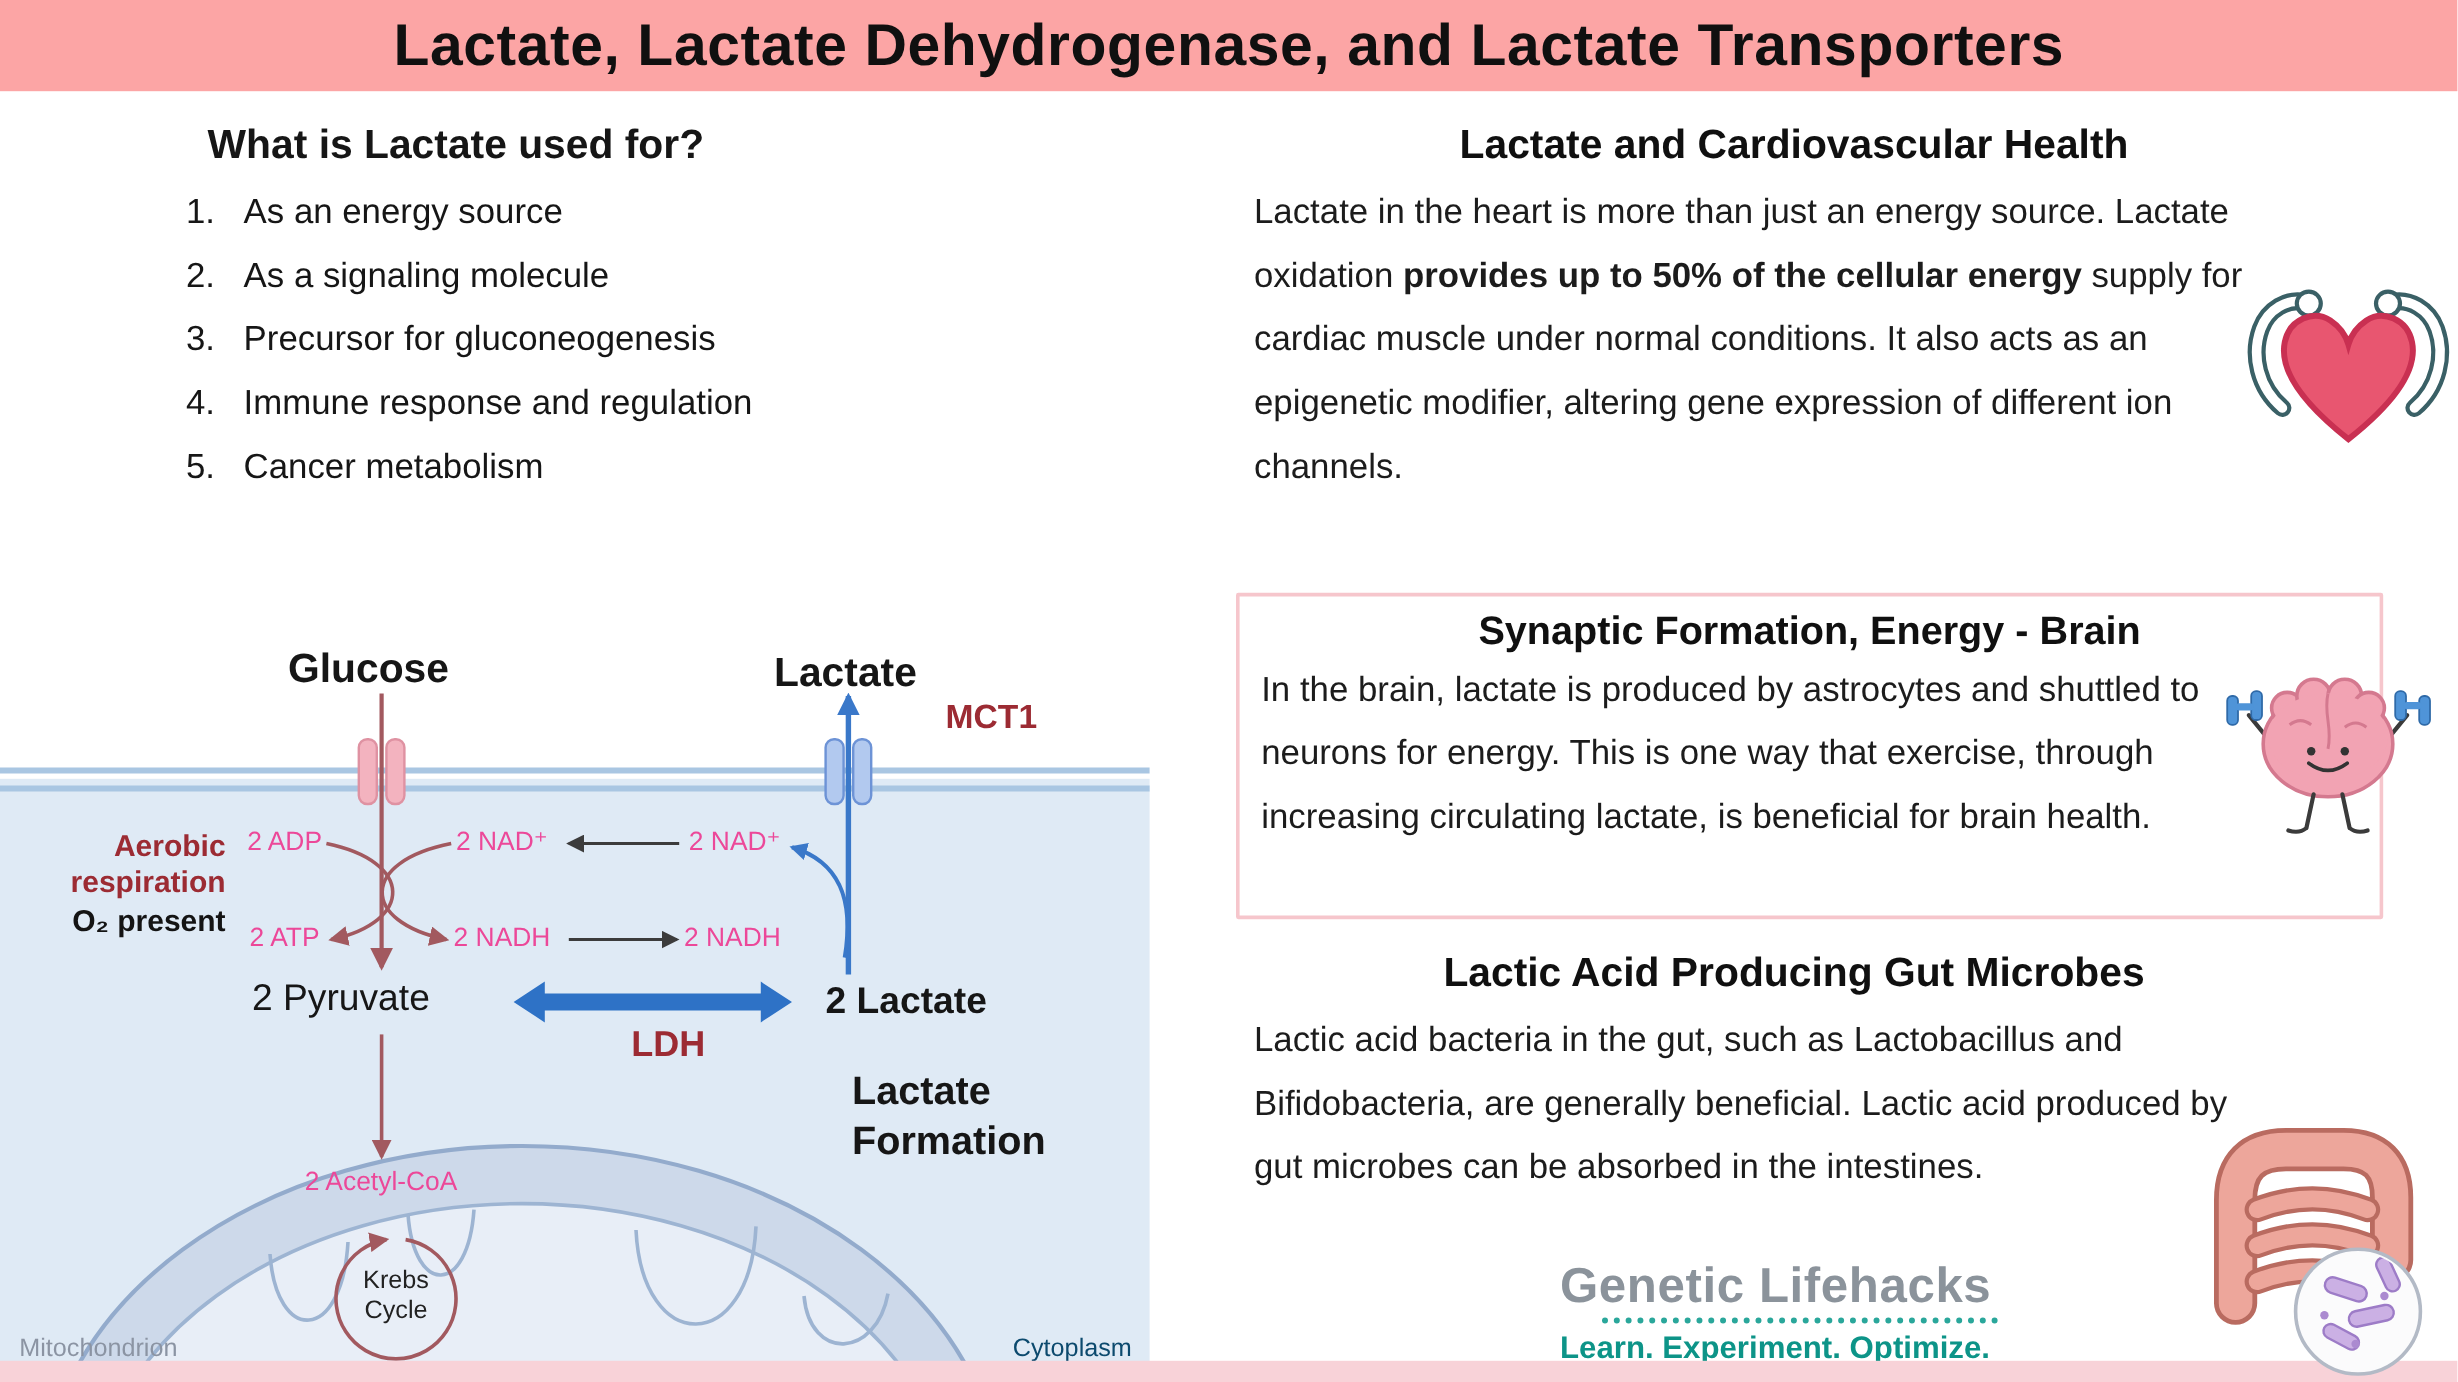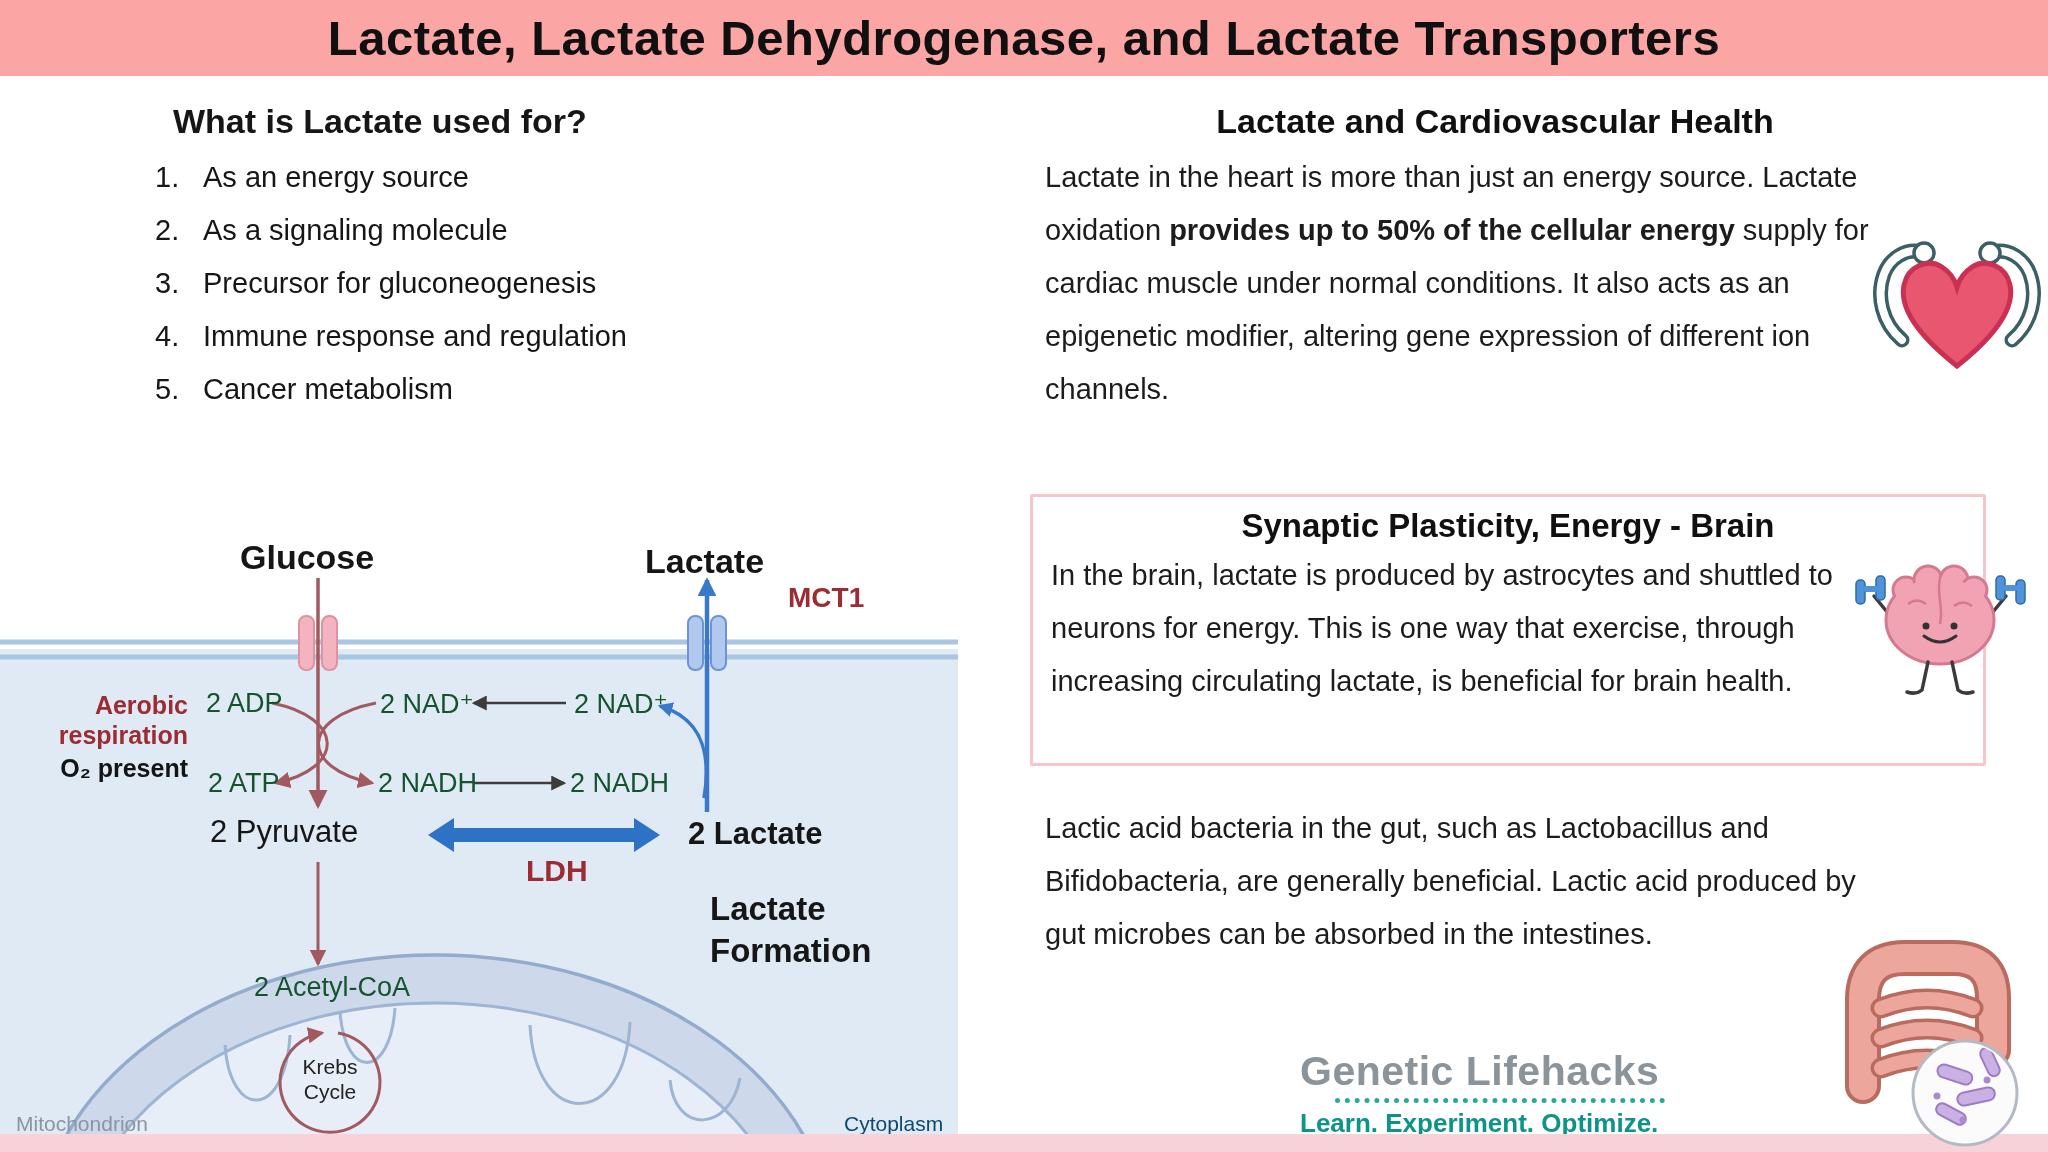--- a/index.html
+++ b/index.html
@@ -28,21 +28,21 @@
   #uses li { display:flex; font-size:29px; line-height:53px; }
   #uses li .num { width:48px; flex:0 0 48px; }
 
   
   #diagram { position:absolute; left:0; top:520px; width:980px; height:615px; }
   #diagram svg.scene { position:absolute; left:0; top:0; }
   .dlbl { position:absolute; white-space:nowrap; }
   .big-b   { font-size:34px; font-weight:bold; }
   .mid     { font-size:31px; }
   .mid-b   { font-size:31px; font-weight:bold; }
-  .small   { font-size:27px; color:#14532d;text-align:center; }
+  .small   { font-size:22px; color:#ec4899;text-align:center; }
   .maroon  { color:#9c2b33; }
   .graylbl { font-size:21px; color:#8b94a3; }
 
   #lbl-glucose   { left:240px; top:18px; }
   #lbl-lactate-t { left:645px; top:22px; }
   #lbl-mct1      { left:788px; top:62px; font-size:28px; font-weight:bold; }
   #aerobic-block { left:20px; top:170px; width:168px; text-align:right; line-height:30px; }
   #aerobic-block .red-b { font-size:25px; font-weight:bold; color:#9c2b33; }
   #aerobic-block .blk-b { font-size:25px; font-weight:bold; color:#141414; margin-top:3px; }
   #lbl-adp  { left:206px; top:168px; }
@@ -220,25 +220,26 @@
     <div class="dlbl graylbl" id="lbl-mito">Mitochondrion</div>
     <div class="dlbl graylbl" id="lbl-cyto">Cytoplasm</div>
   </section>
 
   <section id="cardio">
     <h2 class="sec-h">Lactate and Cardiovascular Health</h2>
     <p class="body-t"><span>Lactate in the heart is more than just an energy source. Lactate oxidation </span><b>provides up to 50% of the cellular energy</b><span> supply for cardiac muscle under normal conditions.  It also acts as an epigenetic modifier, altering gene expression of different ion channels.</span></p>
   </section>
 
   <div id="brain-box">
-    <h2 class="sec-h">Synaptic Plasticity, Energy - Brain</h2>
+    <h2 class="sec-h">Synaptic Formation, Energy - Brain</h2>
     <p class="body-t">In the brain, lactate is produced by astrocytes and shuttled to neurons for energy. This is one way that exercise, through increasing circulating lactate, is beneficial for brain health.</p>
   </div>
 
   <section id="gut">
+    <h2 class="sec-h">Lactic Acid Producing Gut Microbes</h2>
     <p class="body-t">Lactic acid bacteria in the gut, such as Lactobacillus and Bifidobacteria,  are generally beneficial. Lactic acid produced by gut microbes can be absorbed in the intestines.</p>
   </section>
 
   <div id="logo">
     <div class="name">Genetic Lifehacks</div>
     <div class="dots"></div>
     <div class="tag">Learn. Experiment. Optimize.</div>
   </div>
 
   <div id="bottom-strip"></div>

